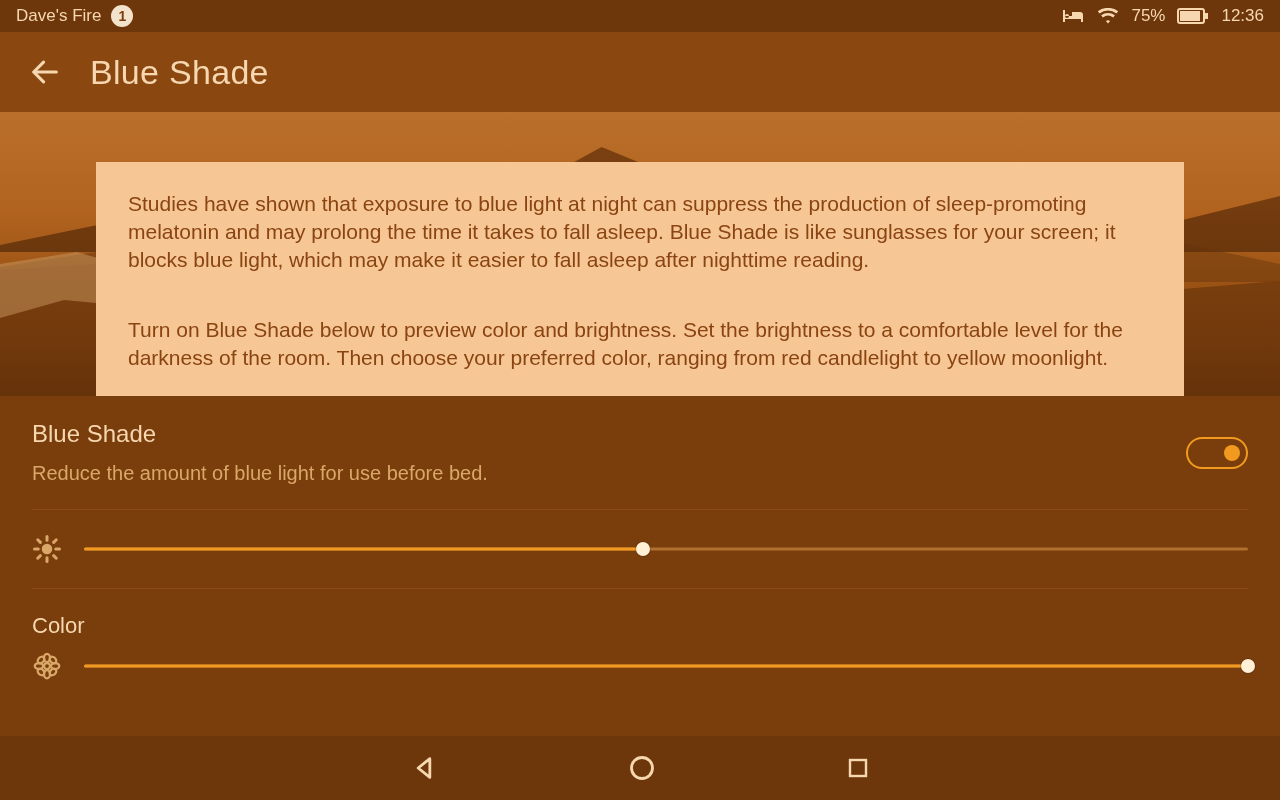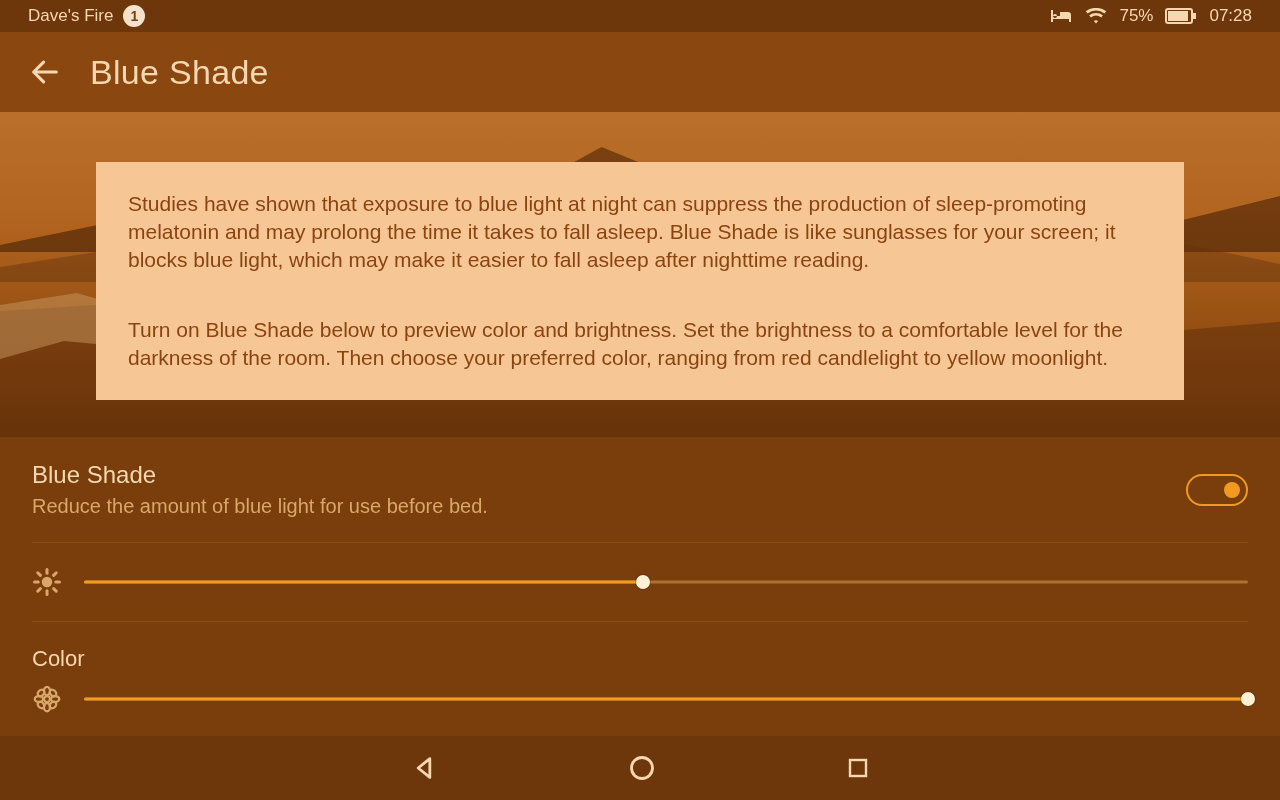--- a/index.html
+++ b/index.html
@@ -11,39 +11,39 @@
     --text-cream: #f6d7b0;
     --text-dim:   #d9a869;
     --accent:     #f29a1f;
     --card-bg:    #f6c794;
     --card-text:  #8a4412;
   }
   
   .statusbar {
     width: 100%; height: 32px; background: var(--bg-darker);
     display: flex; align-items: center; justify-content: space-between;
-    padding: 0 28px; color: var(--text-cream); font-size: 17px;
+    padding: 0 16px; color: var(--text-cream); font-size: 17px;
   }
   .statusbar .left  { display:flex; align-items:center; gap:10px; }
   .statusbar .right { display:flex; align-items:center; gap:12px; }
   .statusbar .badge {
     width:22px; height:22px; border-radius:50%; background:#f4e3cc; color:#7a3d0c;
     font-size:14px; font-weight:600; display:flex; align-items:center; justify-content:center;
   }
   .statusbar .ico { display:inline-flex; }
   
   .header {
     width:100%; height:80px; background: var(--bg-brown);
     display:flex; align-items:center; gap:28px; padding: 0 28px;
   }
   .header .back  { color:var(--text-cream); cursor:pointer; display:inline-flex; }
   .header .title { color:var(--text-cream); font-size:34px; font-weight:300; letter-spacing:0.3px; }
   
   .hero {
-    position:relative; width:100%; height:325px; overflow:hidden;
+    position:relative; width:100%; height:284px; overflow:hidden;
     background:
       linear-gradient(rgba(140,70,10,0.35), rgba(140,70,10,0.35)),
       linear-gradient(to bottom, #e9a74f 0%, #dc9138 34%, #b06d1f 65%, #8a4f13 100%);
   }
   
   .hero .ridge, .hero .land, .hero .snow { position:absolute; left:0; right:0; }
   .hero .sky-overlay { position:absolute; inset:0; mix-blend-mode:multiply; background:rgba(180,90,15,0.25);}
   .hero .ridge {
     top:0; height:140px;
     background:linear-gradient(#7e4612,#6a3a0d);
@@ -71,21 +71,21 @@
     background: var(--card-bg); padding: 28px 32px; color: var(--card-text);
     font-size:21px; line-height:1.33;
   }
   .hero .card p + p { margin-top:42px; }
   
   .settings { width:100%; background: var(--bg-dark); padding: 0 32px; }
   .row { padding: 24px 0; border-bottom:1px solid #8c4c15; }
   .row:last-child { border-bottom:none; padding-bottom:4px; }
   .row-toggle { display:flex; align-items:center; justify-content:space-between; }
   .label-main { color:var(--text-cream); font-size:24px; font-weight:400; }
-  .label-sub  { color:var(--text-dim);  font-size:20px; margin-top:6px; }
+  .label-sub  { color:var(--text-dim);  font-size:20px; margin-top:14px; }
   
   .toggle {
     width:62px; height:32px; border:2.5px solid var(--accent); border-radius:20px;
     position:relative; cursor:pointer;
   }
   .toggle .knob {
     position:absolute; width:16px; height:16px; border-radius:50%;
     background:var(--accent); top:50%; transform:translateY(-50%); right:6px;
   }
   
@@ -135,21 +135,21 @@
         </svg>
     </span>
     <span>75%</span>
     <span class="ico">
       <svg width="32" height="16" viewBox="0 0 32 16">
           <rect x="1" y="1" width="26" height="14" rx="2" fill="none" stroke="currentColor" stroke-width="2"></rect>
           <rect x="28" y="5" width="3" height="6" fill="currentColor"></rect>
           <rect x="3" y="3" width="20" height="10" fill="currentColor"></rect>
         </svg>
     </span>
-    <span>07:28</span>
+    <span>12:36</span>
   </div>
 </div>
 
 <div class="header">
   <span class="back">
     <svg width="34" height="34" viewBox="0 0 24 24">
         <path fill="none" stroke="currentColor" stroke-width="2.2" stroke-linecap="round" stroke-linejoin="round" d="M20 12H4m0 0l7-7M4 12l7 7"></path>
       </svg>
   </span>
   <span class="title">Blue Shade</span>

